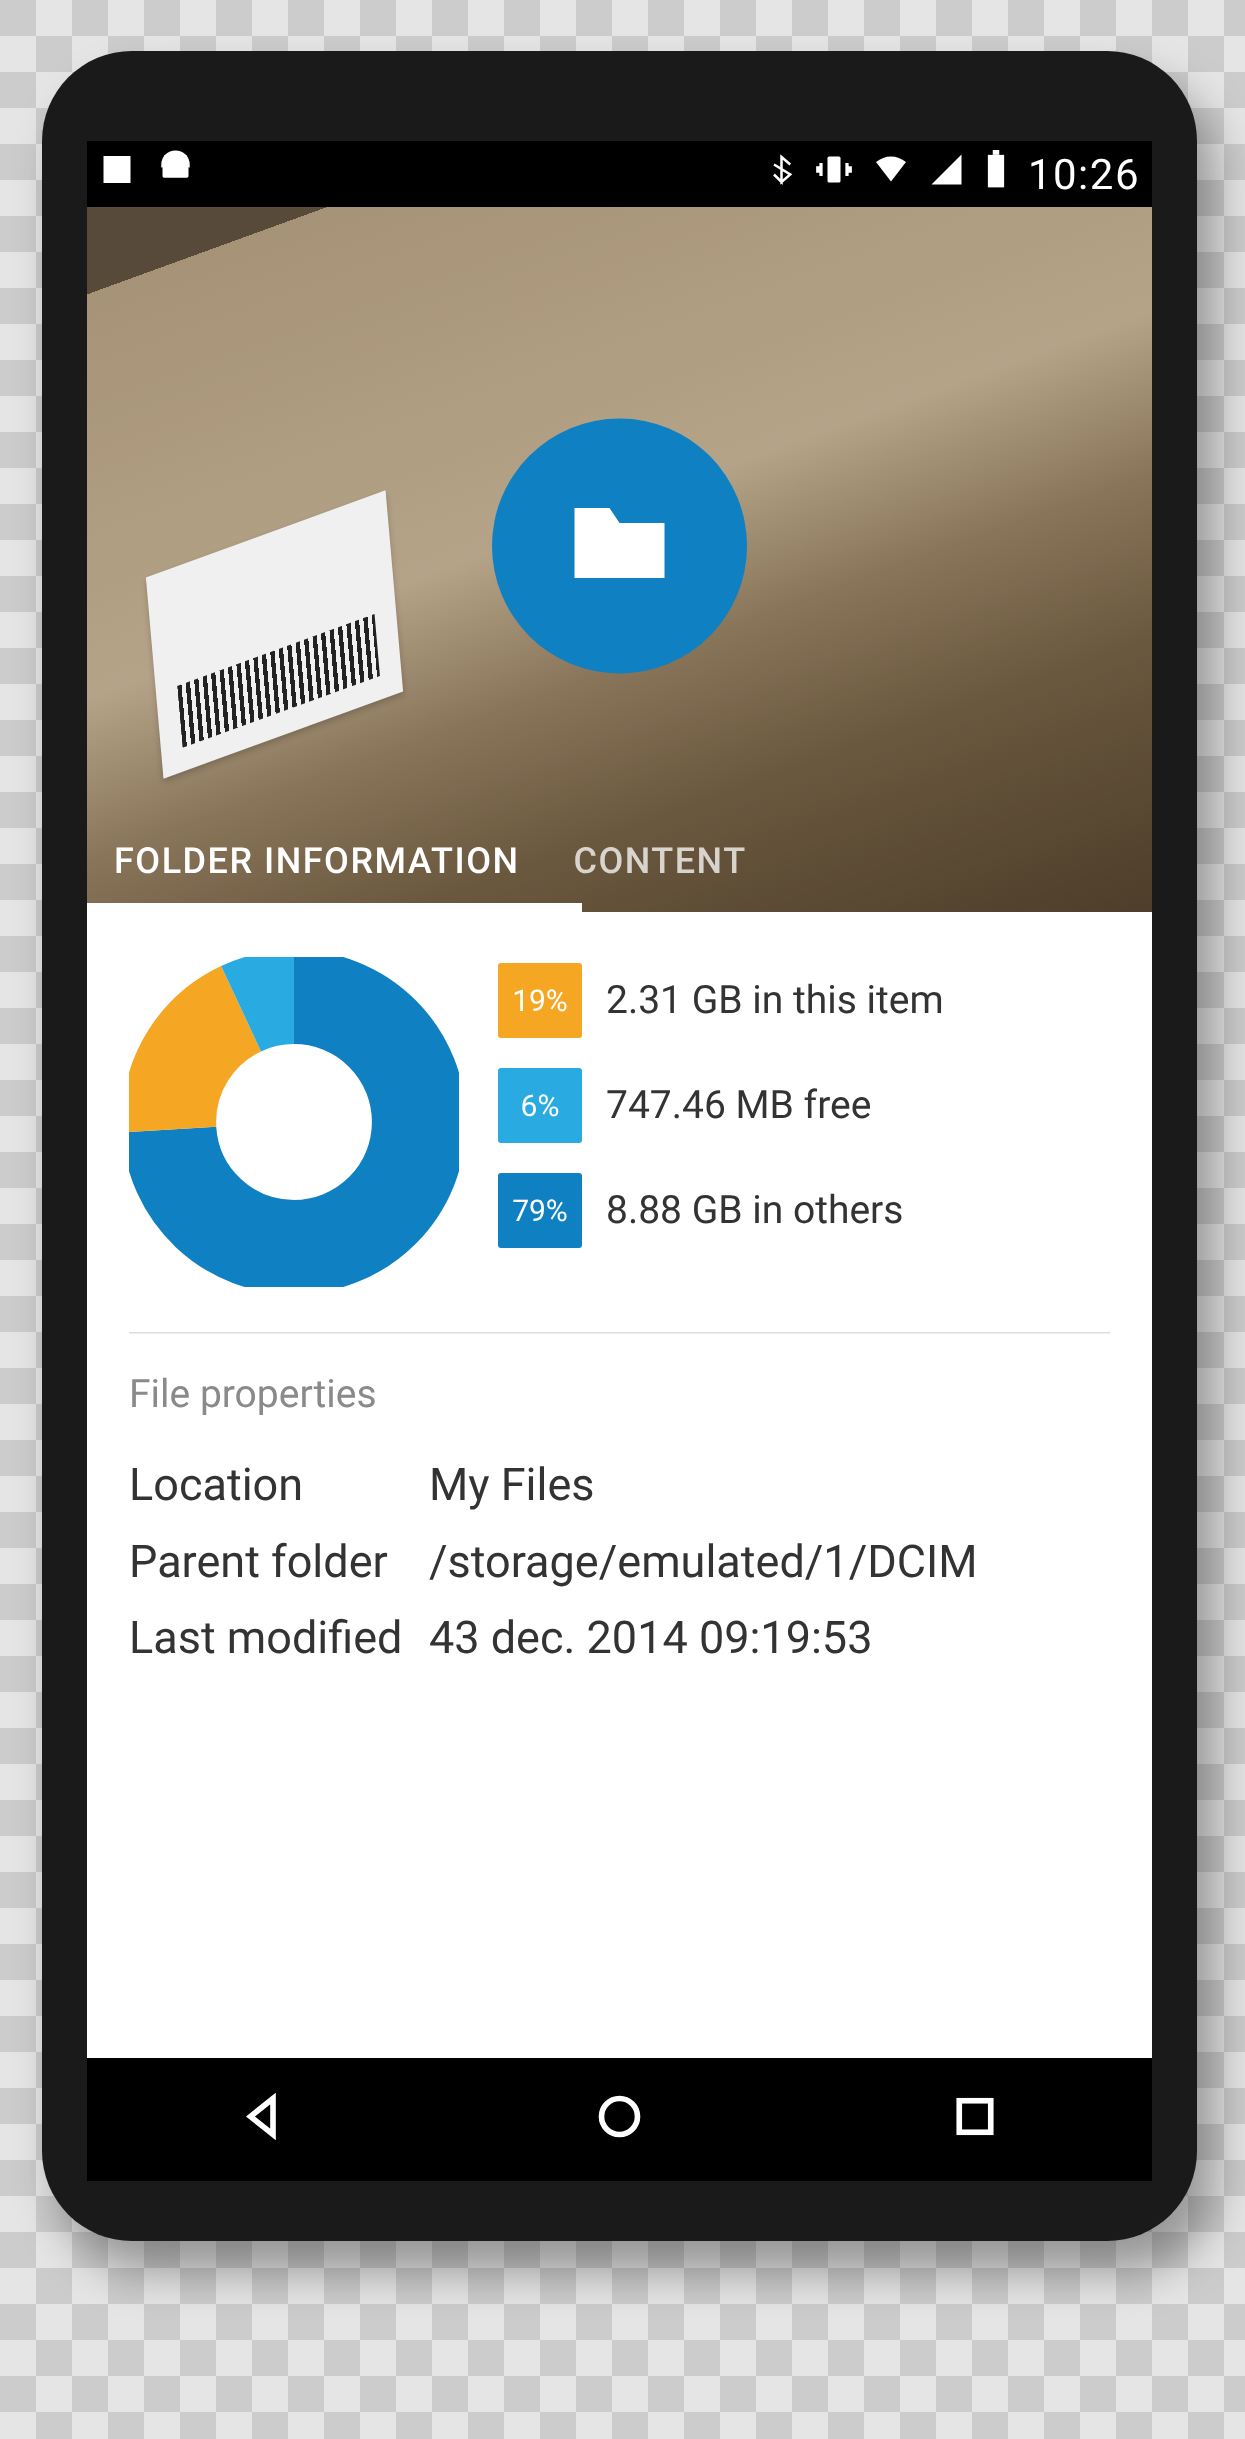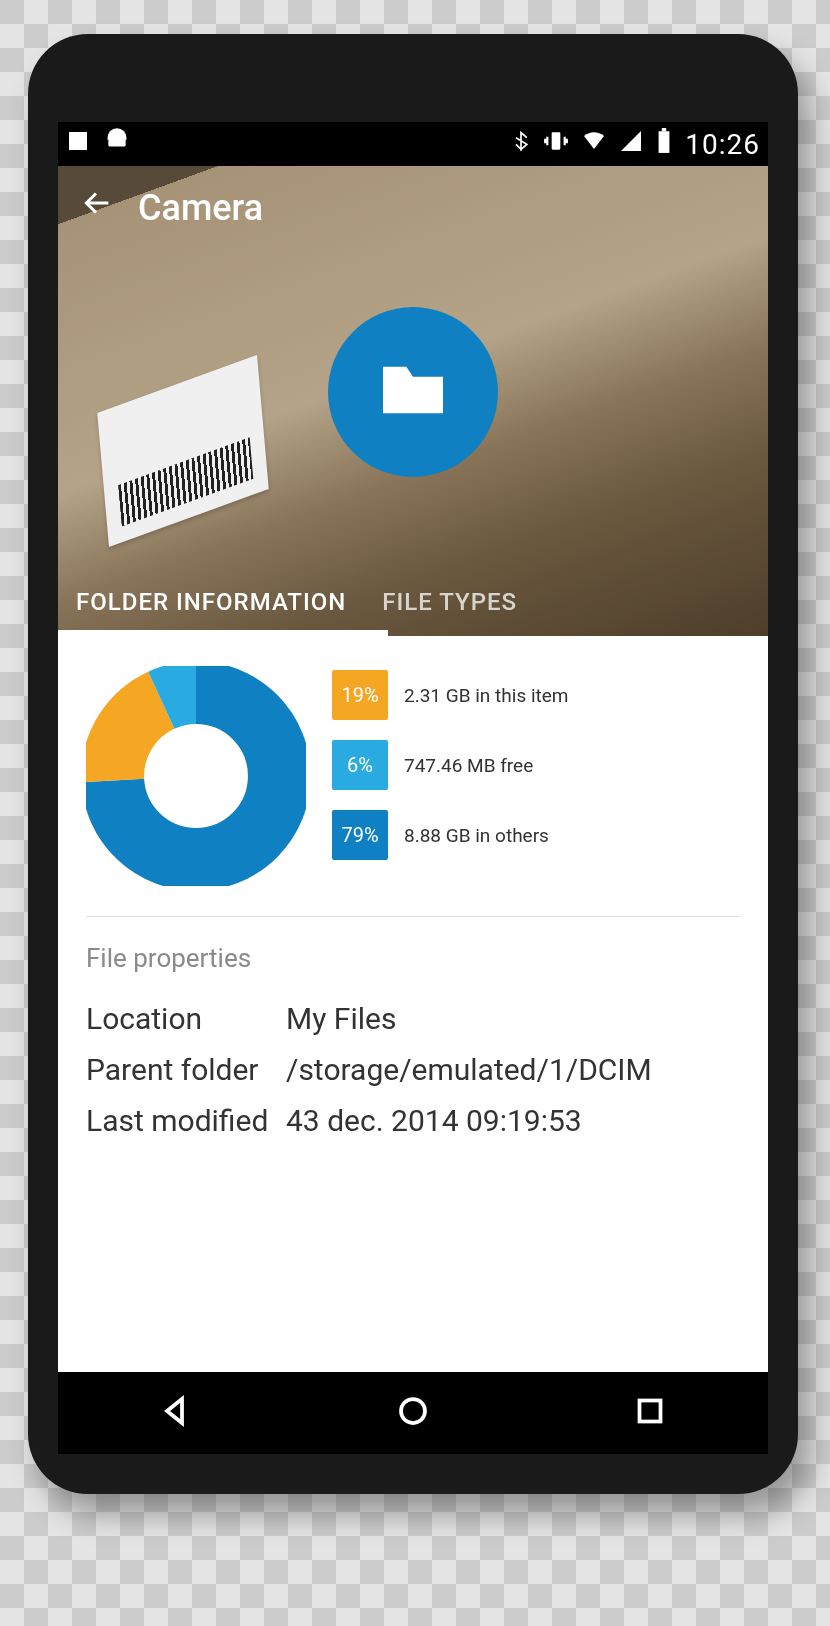--- a/index.html
+++ b/index.html
@@ -19,21 +19,21 @@
   }
   .phone {
     position: absolute;
     left: 28px;
     top: 34px;
     width: 770px;
     height: 1460px;
     background: #1a1a1a;
     border-radius: 60px 60px 60px 60px;
     box-shadow: 12px 20px 30px rgba(0,0,0,0.35);
-    padding: 88px 30px 40px 30px;
+    padding: 60px 30px 40px 30px;
   }
   .screen {
     width: 100%;
     height: 100%;
     background: #fff;
     position: relative;
     overflow: hidden;
   }
   
   .statusbar {
@@ -126,21 +126,21 @@
   .chip {
     width:56px; height:50px;
     color:#fff;
     font-size:20px;
     display:flex; align-items:center; justify-content:center;
     border-radius:2px;
   }
   .chip.orange{ background:#f5a623;}
   .chip.light { background:#29abe2;}
   .chip.dark  { background:#0f80c1;}
-  .legend-label{ font-size:19px; color:#333;}
+  .legend-label{ font-size:26px; color:#333;}
   .section-title{ font-size:26px; color:#8a8a8a; margin-bottom:20px;}
   .kv { display:flex; font-size:30px; padding:8px 0; }
   .kv .k{ width:200px; color:#333;}
   .kv .v{ color:#333;}
   
   .navbar{
     position:absolute;
     bottom:0; left:0; right:0;
     height:82px;
     background:#000;
@@ -199,38 +199,30 @@
             </svg>
         </span>
         <span class="clock">10:26</span>
       </div>
     </div>
 
     <div class="header">
       <div class="label-sticker">
           <div class="bars"></div>
         </div>
-      <div class="topbar">
-        <span>
-          <svg viewBox="0 0 24 24">
-              <path d="M20 11H7l5-5-1.5-1.5L3 12l7.5 7.5L12 18l-5-5h13z"></path>
-            </svg>
-        </span>
-        <span>Camera</span>
-      </div>
       <div class="folder-badge">
         <span>
           <svg viewBox="0 0 24 24">
               <path d="M3 5h7l2 3h9v11H3z"></path>
             </svg>
         </span>
       </div>
       <div class="tabs">
         <div class="tab active">FOLDER INFORMATION</div>
-        <div class="tab">FILE TYPES</div>
+        <div class="tab">CONTENT</div>
         <div class="tab-indicator"></div>
       </div>
     </div>
 
     <div class="body">
       <div class="storage-row">
         <svg class="donut" viewBox="0 0 42 42">
 
           <g transform="rotate(-90 21 21)">
             <circle cx="21" cy="21" r="15.915" fill="none" stroke="#0f80c1" stroke-width="12" stroke-dasharray="74 100" stroke-dashoffset="0"></circle>

